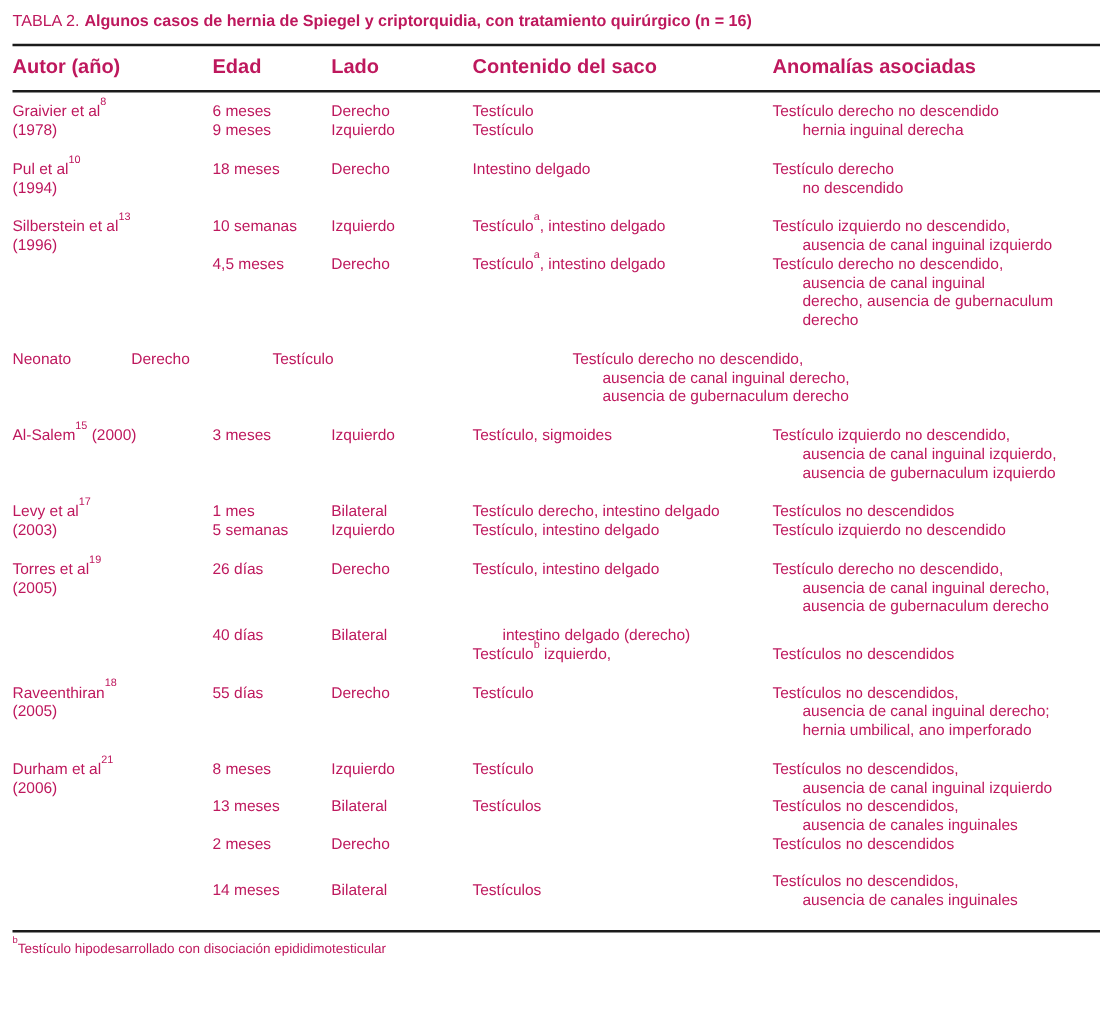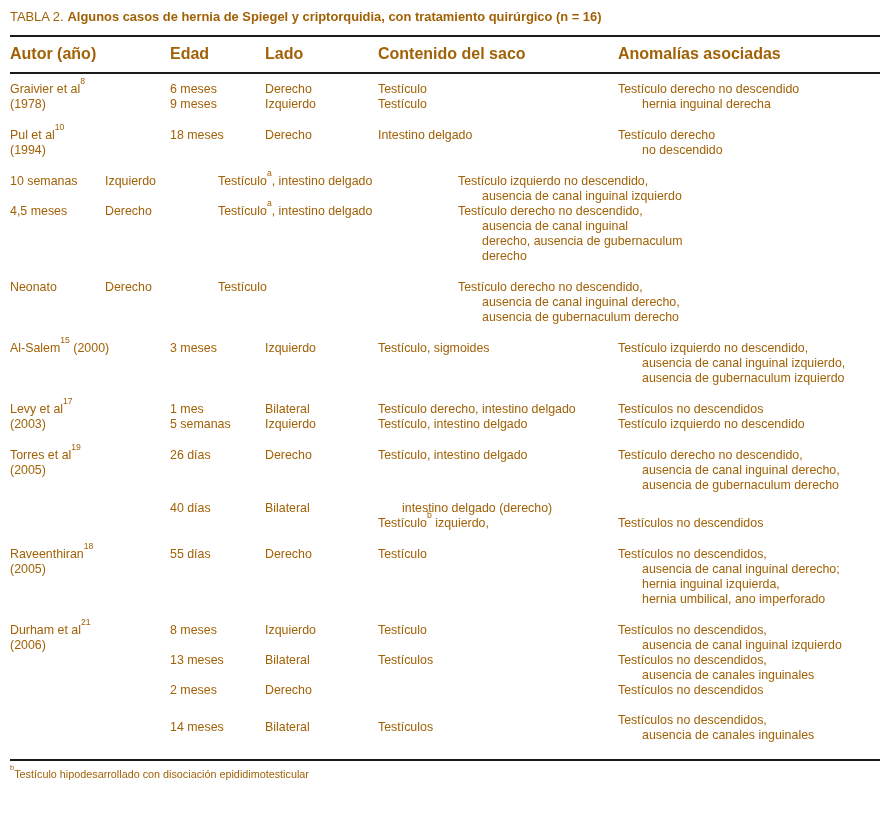--- a/index.html
+++ b/index.html
@@ -3,21 +3,21 @@
 <meta charset="utf-8">
 <style>
   * { box-sizing: border-box; }
   html, body { margin: 0; padding: 0; background: #ffffff; }
   .page {
     position: relative;
     width: 896px; height: 821px;
     padding: 6px 16px 0 10px;
     font-family: "Liberation Sans", "DejaVu Sans", sans-serif;
     font-size: 12.4px; line-height: 15px;
-    color: #a16207; background: #ffffff;
+    color: #be185d; background: #ffffff;
     overflow: hidden;
   }
   .title { padding: 3px 0 11px 0; font-size: 12.9px; }
   .tlabel { font-weight: 400; margin-right: 4px; }
   .tcaption { font-weight: 700; }
   .rule { height: 2px; background: #1b1b1b; }
   .rule.thin { height: 1.5px; }
   .header-row { display: flex; padding: 9px 0 11px 0; font-weight: 700; font-size: 16px; }
   .tbody { padding-top: 8px; }
   .c1 { flex: 0 0 160px; width: 160px; }
@@ -104,20 +104,24 @@
               <div class="line">Intestino delgado</div>
             </div>
             <div class="c5">
               <div class="line">Testículo derecho</div>
               <div class="line ind">no descendido</div>
             </div>
           </div>
         </div>
       </div>
       <div class="group">
+        <div class="c1 author">
+          <div class="line">Silberstein et al<sup>13</sup></div>
+          <div class="line">(1996)</div>
+        </div>
         <div class="cases">
           <div class="case">
             <div class="c2">
               <div class="line">10 semanas</div>
             </div>
             <div class="c3">
               <div class="line">Izquierdo</div>
             </div>
             <div class="c4">
               <div class="line">Testículo<sup>a</sup>, intestino delgado</div>
@@ -277,21 +281,20 @@
             </div>
             <div class="c3">
               <div class="line">Derecho</div>
             </div>
             <div class="c4">
               <div class="line">Testículo</div>
             </div>
             <div class="c5">
               <div class="line">Testículos no descendidos,</div>
               <div class="line ind">ausencia de canal inguinal derecho;</div>
-              <div class="line ind">hernia inguinal izquierda,</div>
               <div class="line ind">hernia umbilical, ano imperforado</div>
             </div>
           </div>
         </div>
       </div>
       <div class="group">
         <div class="c1 author">
           <div class="line">Durham et al<sup>21</sup></div>
           <div class="line">(2006)</div>
         </div>

